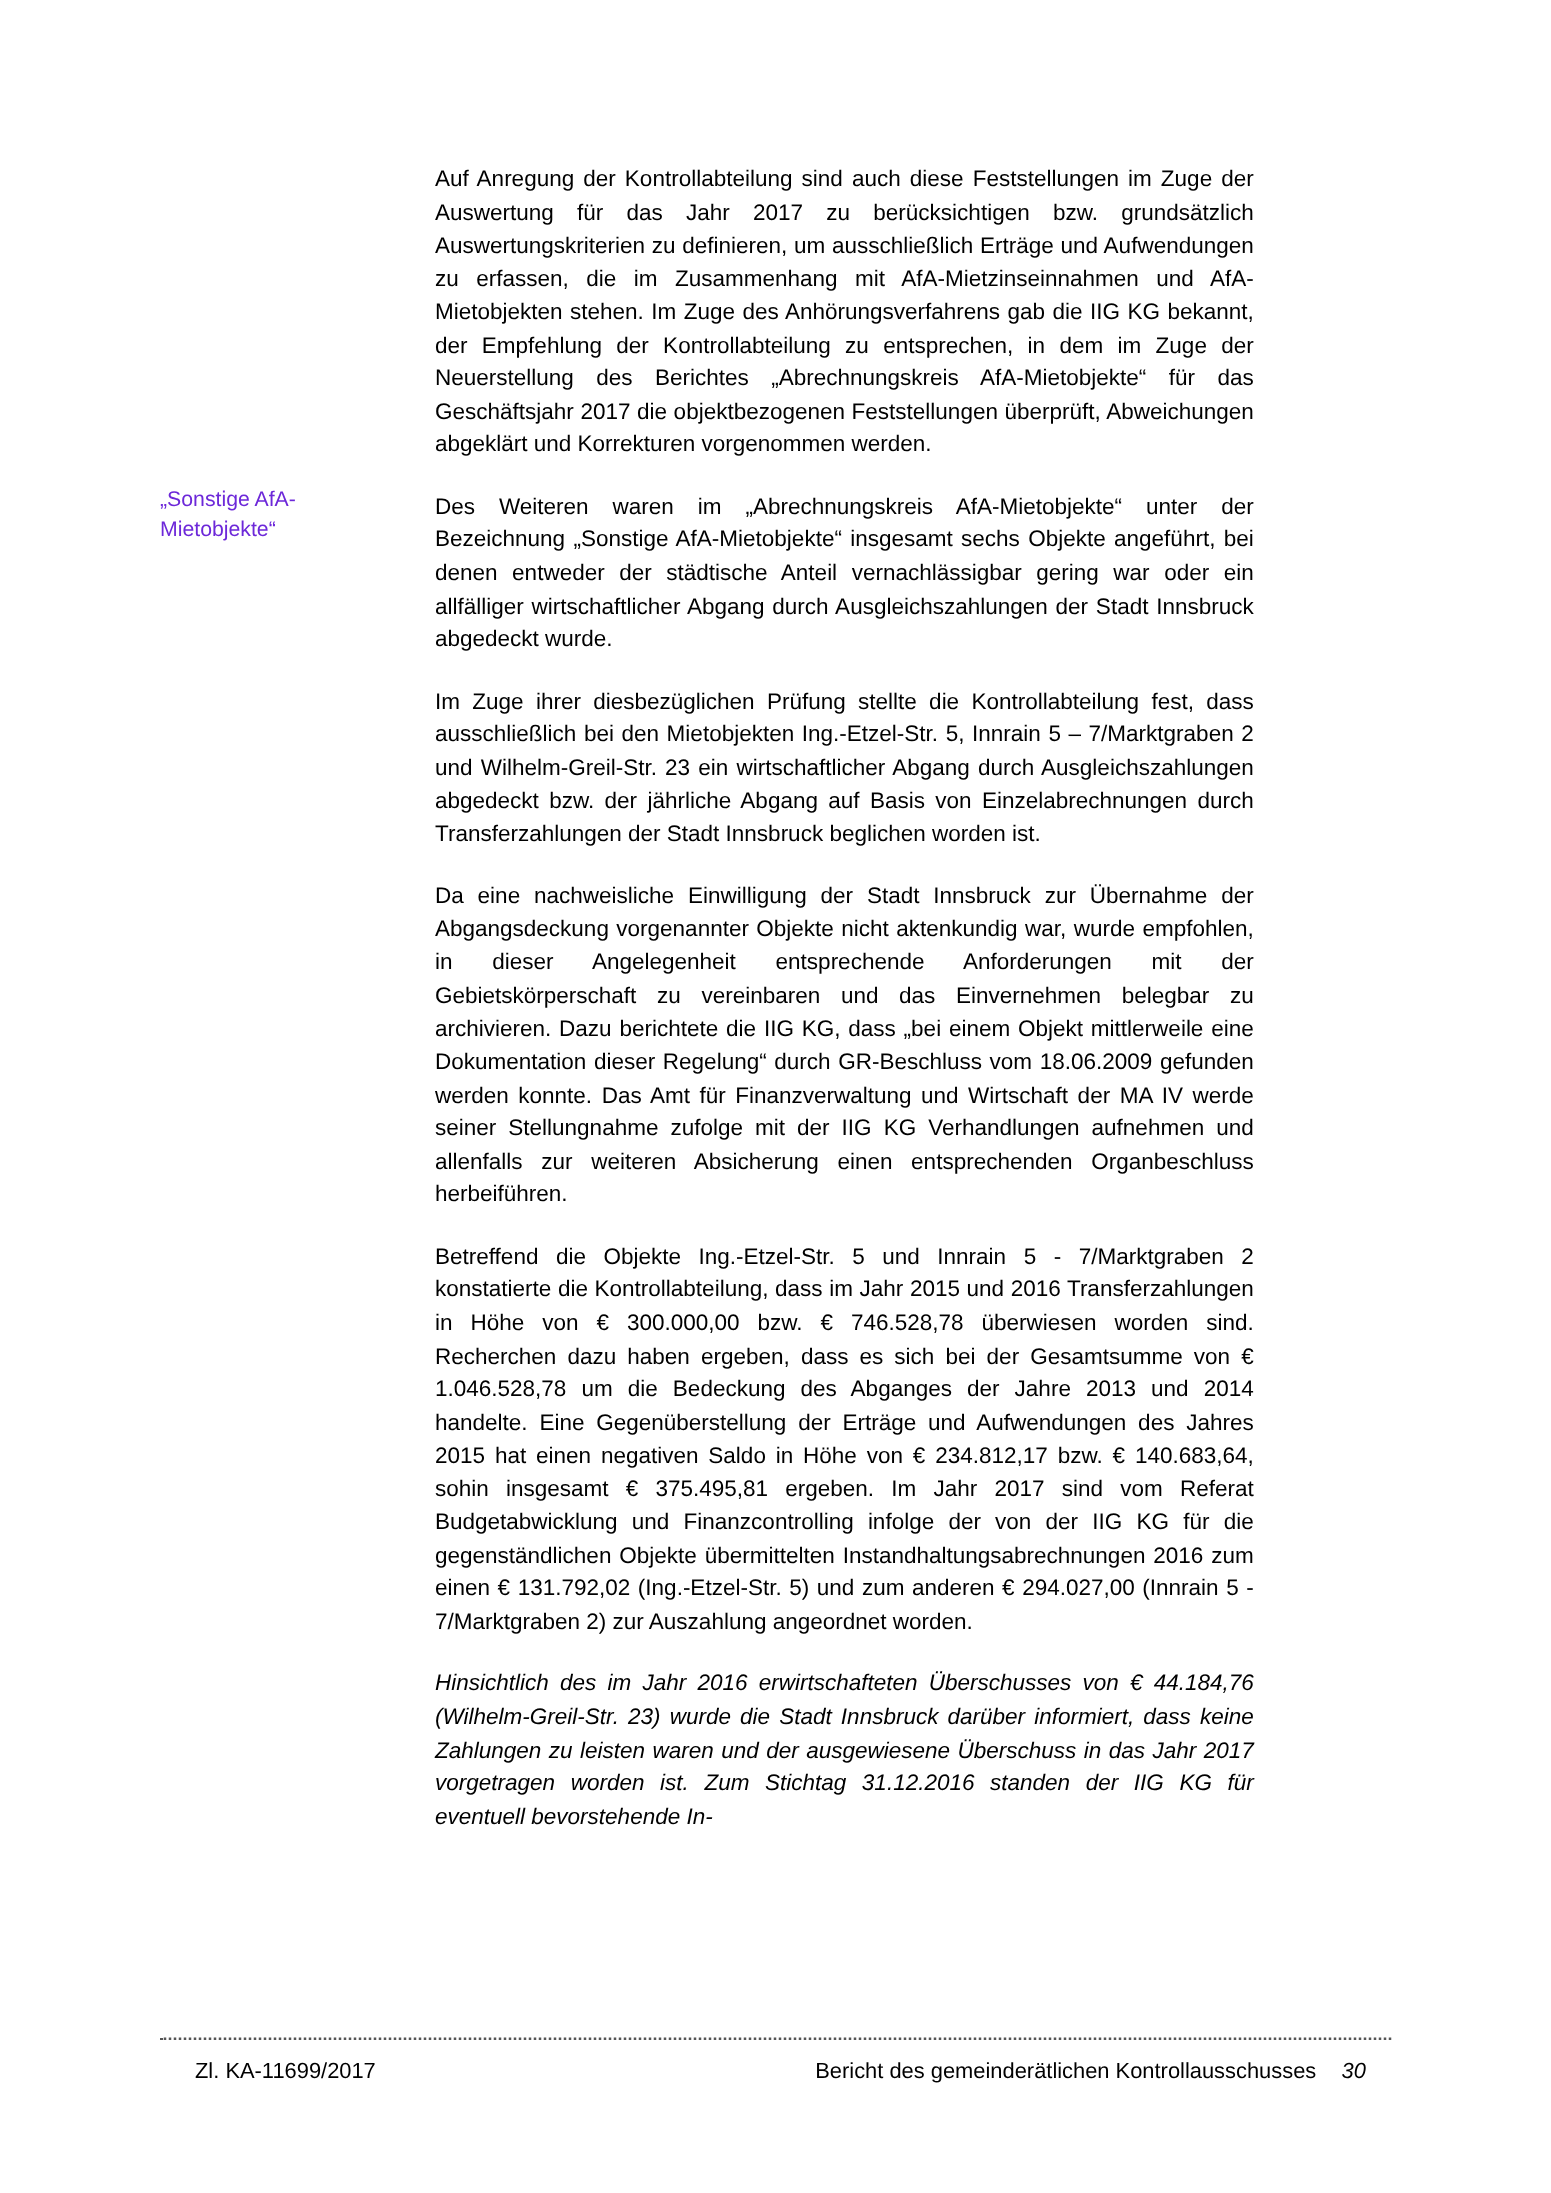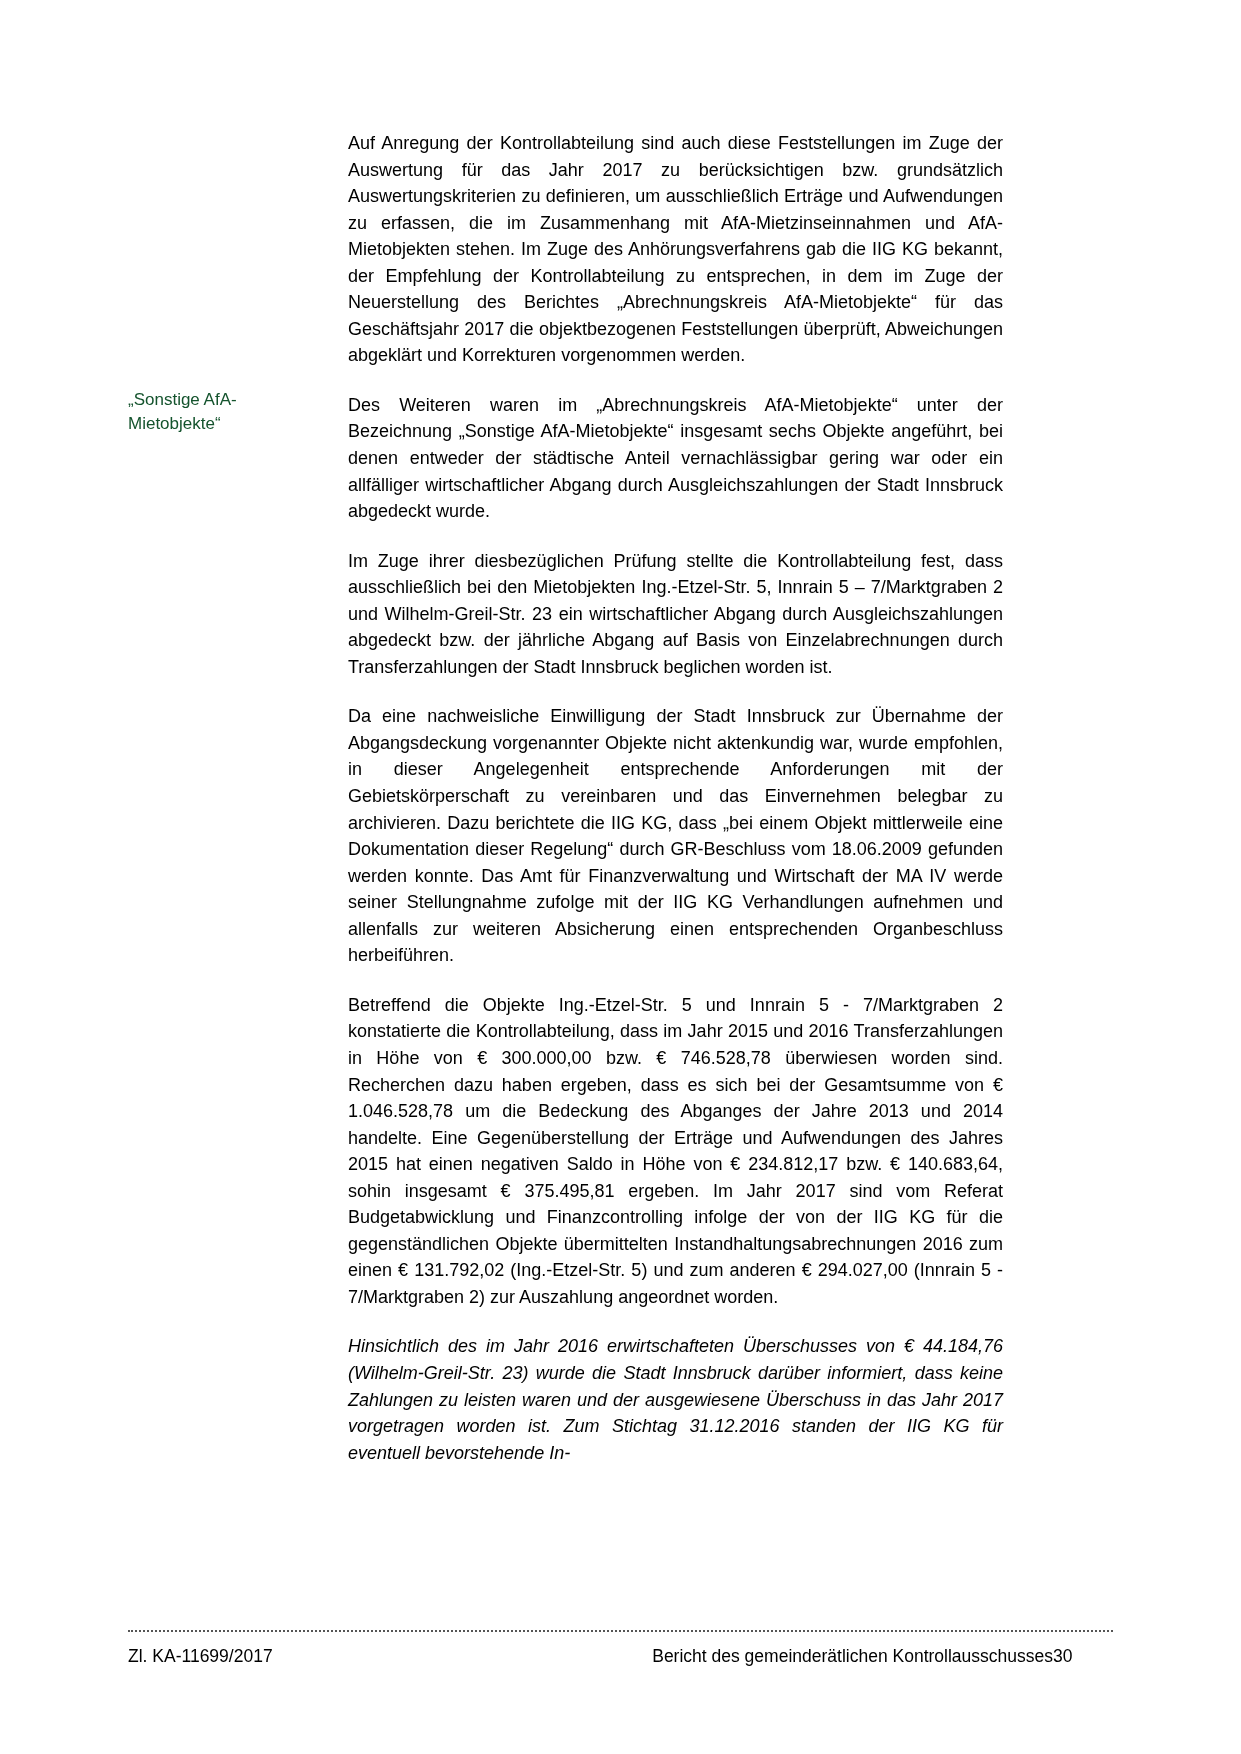--- a/index.html
+++ b/index.html
@@ -23,21 +23,21 @@
     position: absolute;
     left: 0;
     top: 0;
     width: 1241px;
     height: 1754px;
   }
   .marginnote {
     position: absolute;
     left: 128px;
     width: 200px;
-    color: #14532d;
+    color: #6d28d9;
     font-size: 17px;
     line-height: 1.42;
   }
   .body-col {
     position: absolute;
     left: 348px;
     top: 130px;
     width: 655px;
   }
   .para {
@@ -62,34 +62,36 @@
     border-top: 2px dotted #555;
     width: 100%;
     height: 0;
     margin-bottom: 14px;
   }
   .footer-row {
     display: flex;
     align-items: baseline;
     font-size: 17.5px;
     color: #000;
+    margin-left: 28px;
   }
   .footer-left {
     width: 270px;
     flex: 0 0 auto;
   }
   .footer-center {
     flex: 1 1 auto;
     text-align: right;
     margin-left: -20px;
   }
   .footer-right {
     width: 60px;
     flex: 0 0 auto;
-    text-align: left;
+    text-align: center;
+    font-style: italic;
   }
 </style>
 </head>
 <body>
 
 <div class="page">
   <div class="content">
 
     <div class="marginnote" style="top:388px;">„Sonstige AfA-Mietobjekte“</div>
 

